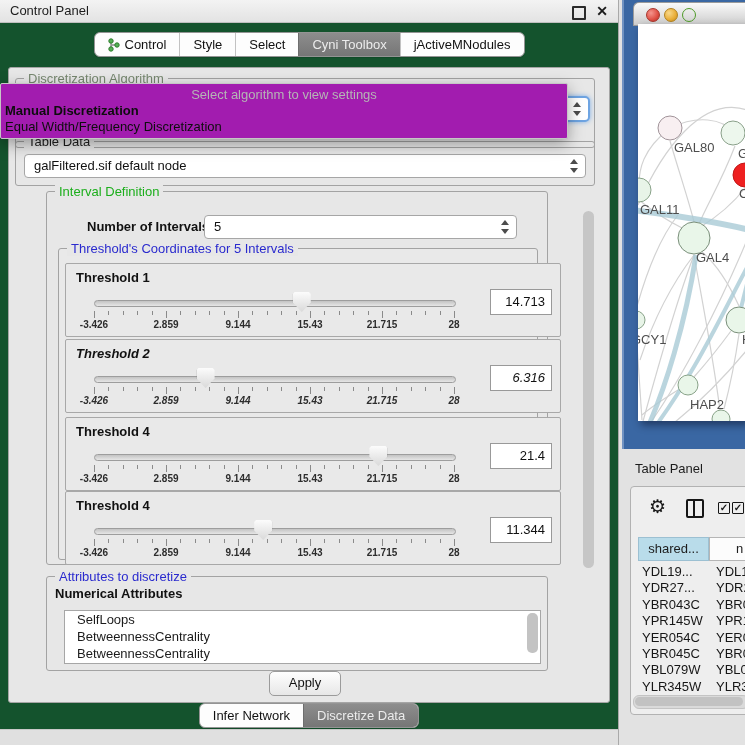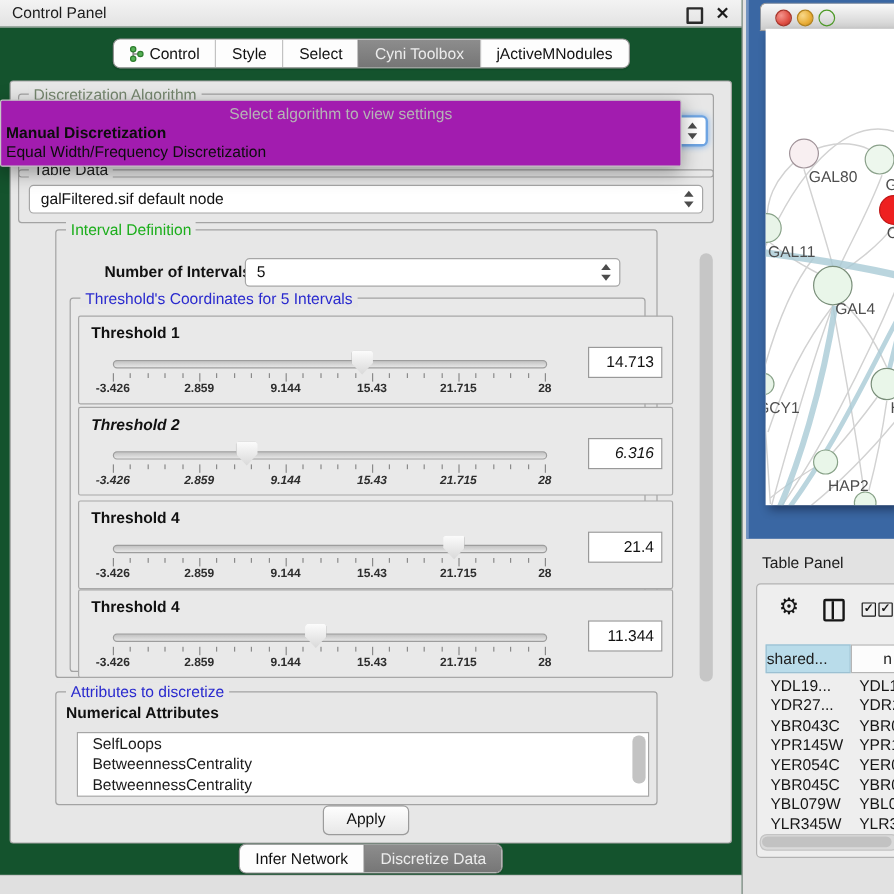--- a/index.html
+++ b/index.html
@@ -117,21 +117,21 @@
   .gear{position:absolute;left:18px;top:8px;font-family:"DejaVu Sans",sans-serif;
     font-size:19px;color:#161616;line-height:22px;}
   .split-icon{position:absolute;left:55px;top:12px;width:14px;height:15px;border:2px solid #161616;border-radius:2px;}
   .split-icon:before{content:"";position:absolute;left:5px;top:0;width:2px;height:15px;background:#161616;}
   .cb{position:absolute;top:15px;width:10px;height:10px;border:1.5px solid #161616;border-radius:1px;
     font-size:10px;line-height:10px;text-align:center;color:#161616;font-weight:bold;}
   .cb.c1{left:87px;} .cb.c2{left:101px;}
   #tp-table{position:absolute;left:7px;top:50px;width:113px;}
   .th-row{position:absolute;left:0;top:0;height:24px;width:200px;}
   .th-cell{position:absolute;top:0;height:22px;font-size:13px;line-height:22px;}
-  .th-cell.sel{left:0;width:69px;background:#b9dcea;border:1px solid #9cc0d2;text-align:left;color:#1d1d1d;}
+  .th-cell.sel{left:0;width:69px;background:#b9dcea;border:1px solid #9cc0d2;text-align:center;color:#1d1d1d;}
   .th-cell.plain{left:71px;width:80px;background:#fcfcfc;border:1px solid #b5b5b5;padding-left:26px;color:#1d1d1d;}
   #tp-rows{position:absolute;left:0;top:27px;width:200px;}
   .trow{position:relative;height:16.4px;font-size:13px;color:#161616;white-space:nowrap;}
   .trow .c1{position:absolute;left:4px;top:0;}
   .trow .c2{position:absolute;left:78px;top:0;}
   #tp-hscroll{position:absolute;left:2px;top:208px;width:114px;height:12px;background:#dadada;
     border:1px solid #c4c4c4;border-radius:6px;}
   #tp-hscroll .hthumb{position:absolute;left:1px;top:1px;width:108px;height:9px;background:#c2c2c2;border-radius:5px;}
 
   .bold{font-weight:bold;}

